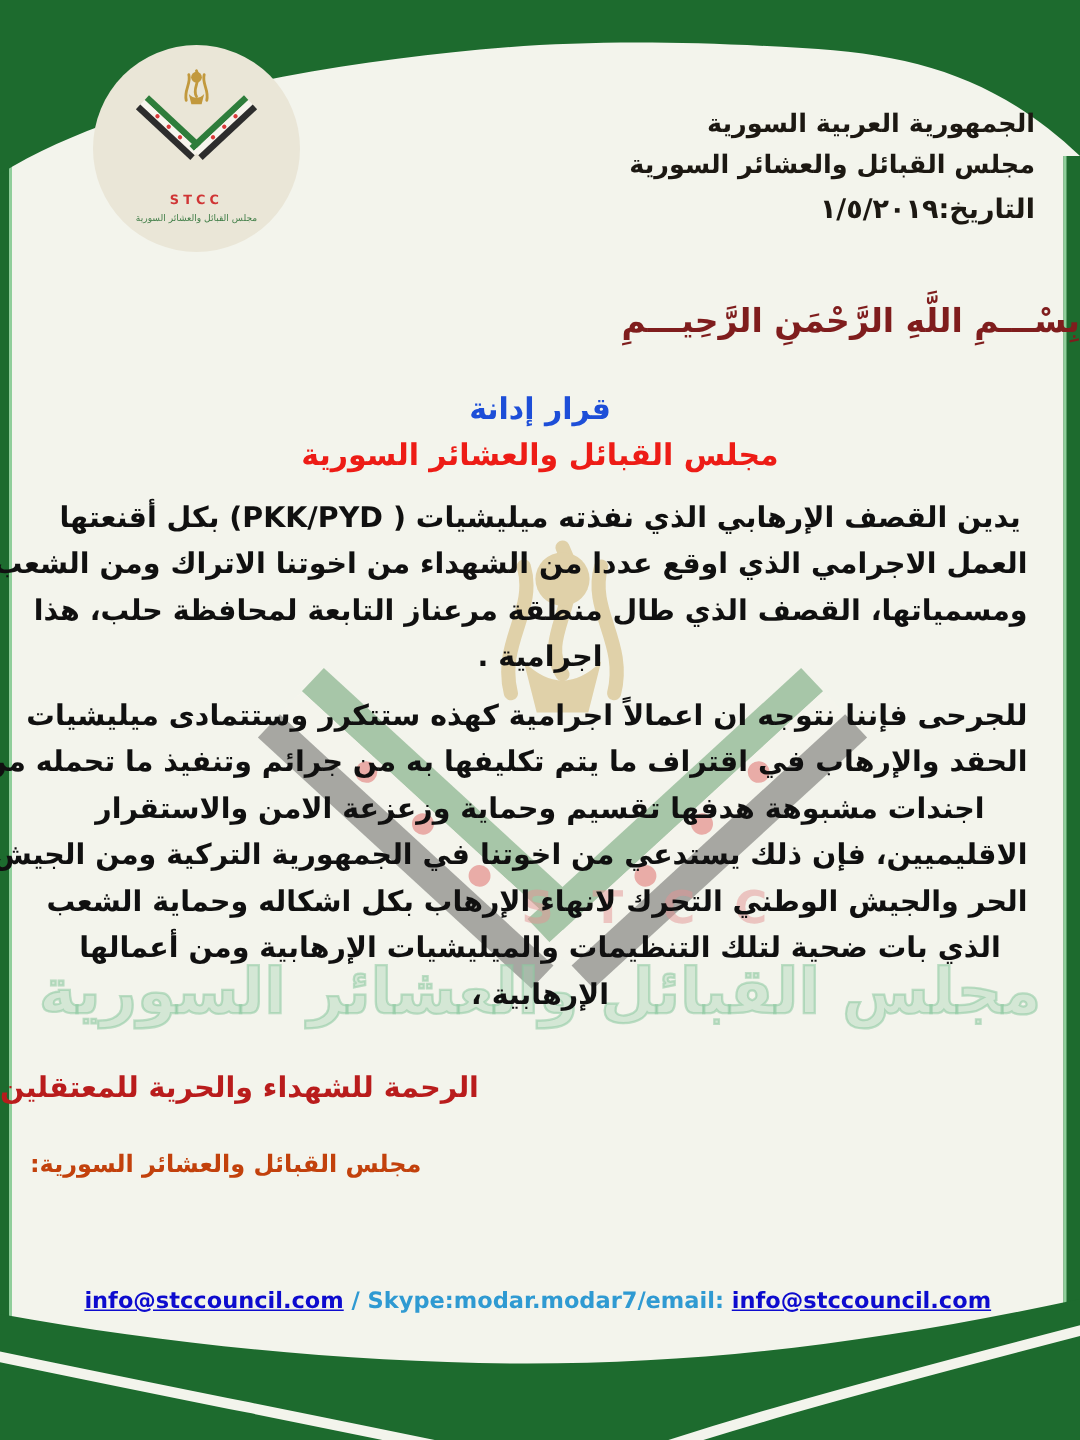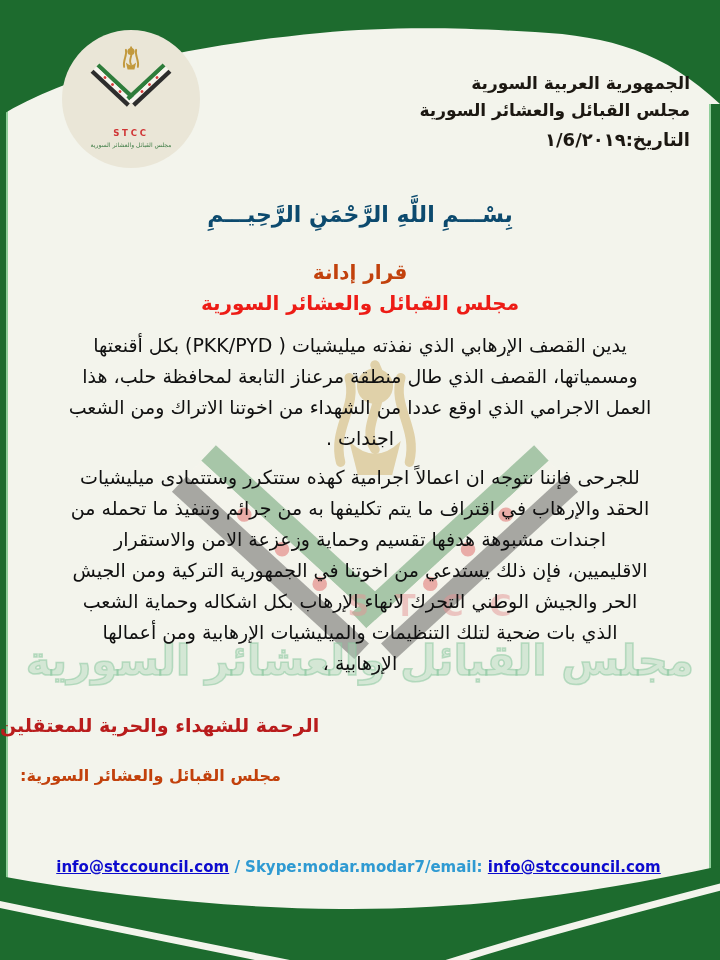--- a/index.html
+++ b/index.html
@@ -21,28 +21,28 @@
   #watermark-stcc{left:0;right:0;top:588px;text-align:center;padding-left:165px;
     font-size:30px;font-weight:bold;letter-spacing:26px;color:rgba(228,148,148,.5);z-index:1;}
   #watermark-text{left:0;right:0;top:636px;text-align:center;direction:rtl;
     font-size:42px;font-weight:bold;color:rgba(170,211,181,.42);
     -webkit-text-stroke:1.5px rgba(140,200,160,.55);z-index:1;}
   
   .txt{z-index:4;direction:rtl;}
   #header-block{top:46px;right:30px;text-align:right;font-weight:bold;color:#1c1812;
     font-size:17px;line-height:27px;margin-top:24px;}
   #header-date{font-size:18px;margin-top:2px;}
-  #bismillah{top:202px;left:0;right:0;text-align:center;color:#0c4a6e;
+  #bismillah{top:202px;left:0;right:0;text-align:right;color:#7f1d1d;
     font-size:22px;font-weight:bold;}
-  #decision-title{top:260px;left:0;right:0;text-align:center;color:#c2410c;
+  #decision-title{top:260px;left:0;right:0;text-align:center;color:#1d4ed8;
     font-size:20px;font-weight:bold;}
   #decision-subtitle{top:291px;left:0;right:0;text-align:center;color:#ed1c16;
     font-size:20px;font-weight:bold;}
   #body-block{top:330px;left:35px;right:35px;text-align:center;color:#101010;
-    font-size:19px;font-weight:normal;line-height:31px;}
+    font-size:19px;font-weight:bold;line-height:31px;}
   .para{margin:0 0 8px 0;}
   .body-line{white-space:nowrap;}
   #slogan{top:714px;left:0;right:0;text-align:left;color:#b91c1c;
     font-size:19px;font-weight:bold;}
   #signature{top:766px;left:20px;text-align:right;color:#c2410c;
     font-size:16px;font-weight:bold;}
   #footer-contact{top:858px;left:0;right:3px;text-align:center;direction:ltr;
     font-size:15px;font-weight:bold;}
   #footer-contact a{color:#0d0bce;text-decoration:underline;}
   .footer-sep{color:#2f9ad2;}
@@ -100,34 +100,34 @@
 
 <svg id="watermark-crest" class="layer" viewBox="0 0 100 78" preserveAspectRatio="none">
   <use href="#crest" xlink:href="#crest"></use>
 </svg>
 <div id="watermark-stcc" class="layer">STCC</div>
 <div id="watermark-text" class="layer">مجلس القبائل والعشائر السورية</div>
 
 <div id="header-block" class="layer txt">
   <div>الجمهورية العربية السورية</div>
   <div>مجلس القبائل والعشائر السورية</div>
-  <div id="header-date">التاريخ:١/6/٢٠١٩</div>
+  <div id="header-date">التاريخ:١/٥/٢٠١٩</div>
 </div>
 
 <div id="bismillah" class="layer txt">بِسْـــمِ اللَّهِ الرَّحْمَنِ الرَّحِيـــمِ</div>
 
 <div id="decision-title" class="layer txt">قرار إدانة</div>
 <div id="decision-subtitle" class="layer txt">مجلس القبائل والعشائر السورية</div>
 
 <div id="body-block" class="layer txt">
   <div class="para">
     <div class="body-line">يدين   القصف الإرهابي  الذي نفذته ميليشيات ( PKK/PYD) بكل أقنعتها</div>
+    <div class="body-line">العمل الاجرامي الذي اوقع عددا من الشهداء  من اخوتنا الاتراك ومن الشعب</div>
     <div class="body-line">ومسمياتها، القصف الذي طال منطقة مرعناز التابعة لمحافظة حلب، هذا</div>
-    <div class="body-line">العمل الاجرامي الذي اوقع عددا من الشهداء  من اخوتنا الاتراك ومن الشعب</div>
-    <div class="body-line">اجندات .</div>
+    <div class="body-line">اجرامية .</div>
   </div>
   <div class="para">
     <div class="body-line">للجرحى فإننا نتوجه ان اعمالاً اجرامية كهذه ستتكرر وستتمادى ميليشيات</div>
     <div class="body-line">الحقد والإرهاب في اقتراف ما يتم تكليفها به من جرائم وتنفيذ ما تحمله من</div>
     <div class="body-line">اجندات مشبوهة هدفها تقسيم وحماية وزعزعة الامن والاستقرار</div>
     <div class="body-line">الاقليميين، فإن ذلك يستدعي من اخوتنا في الجمهورية التركية ومن الجيش</div>
     <div class="body-line">الحر والجيش الوطني التحرك لانهاء الإرهاب بكل اشكاله وحماية الشعب</div>
     <div class="body-line">الذي بات ضحية لتلك التنظيمات والميليشيات الإرهابية ومن أعمالها</div>
     <div class="body-line">الإرهابية ،</div>
   </div>

